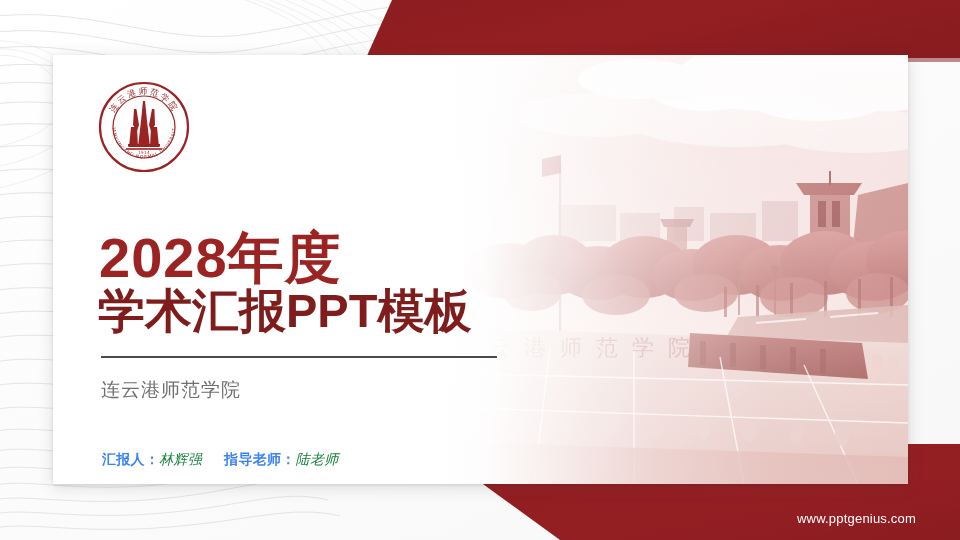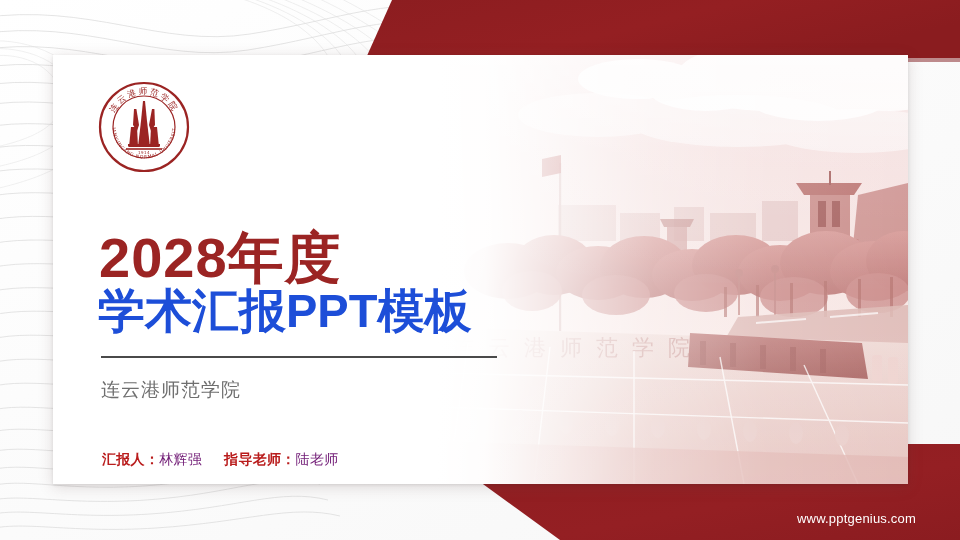--- a/index.html
+++ b/index.html
@@ -94,43 +94,43 @@
     position:absolute; left:1px; top:175px;
     font-size:56px; font-weight:bold;
     color:#9B2423;
     letter-spacing:1px;
     line-height:1;
     white-space:nowrap;
   }
   .title-main {
     position:absolute; left:0px; top:232px;
     font-size:47px; font-weight:bold;
-    color:#1d4ed8;
+    color:#7f1d1d;
     letter-spacing:0px;
     line-height:1;
     white-space:nowrap;
   }
   .divider {
     position:absolute; left:3px; top:301px;
     width:396px; height:2px;
     background:#4a4a4a;
   }
   .subtitle {
     position:absolute; left:3px; top:322px;
     font-size:19px; color:#6f6f6f;
     letter-spacing:1px; white-space:nowrap;
   }
 
   .credits {
     position:absolute; left:4px; top:396px;
     font-size:14px; white-space:nowrap;
     letter-spacing:.3px;
   }
-  .credits .lbl { color:#b91c1c; font-weight:bold;margin-top:30px; }
-  .credits .val { color:#701a75; }
+  .credits .lbl { color:#3b82f6; font-weight:bold;margin-top:30px; }
+  .credits .val { color:#15803d;font-style:italic; }
   .credits .gap { display:inline-block; width:22px; }
 
   
   .footer-url {
     position:absolute;
     right:44px; bottom:14px;
     z-index:6;
     color:#ffffff;
     font-size:13px;
     letter-spacing:.2px;

